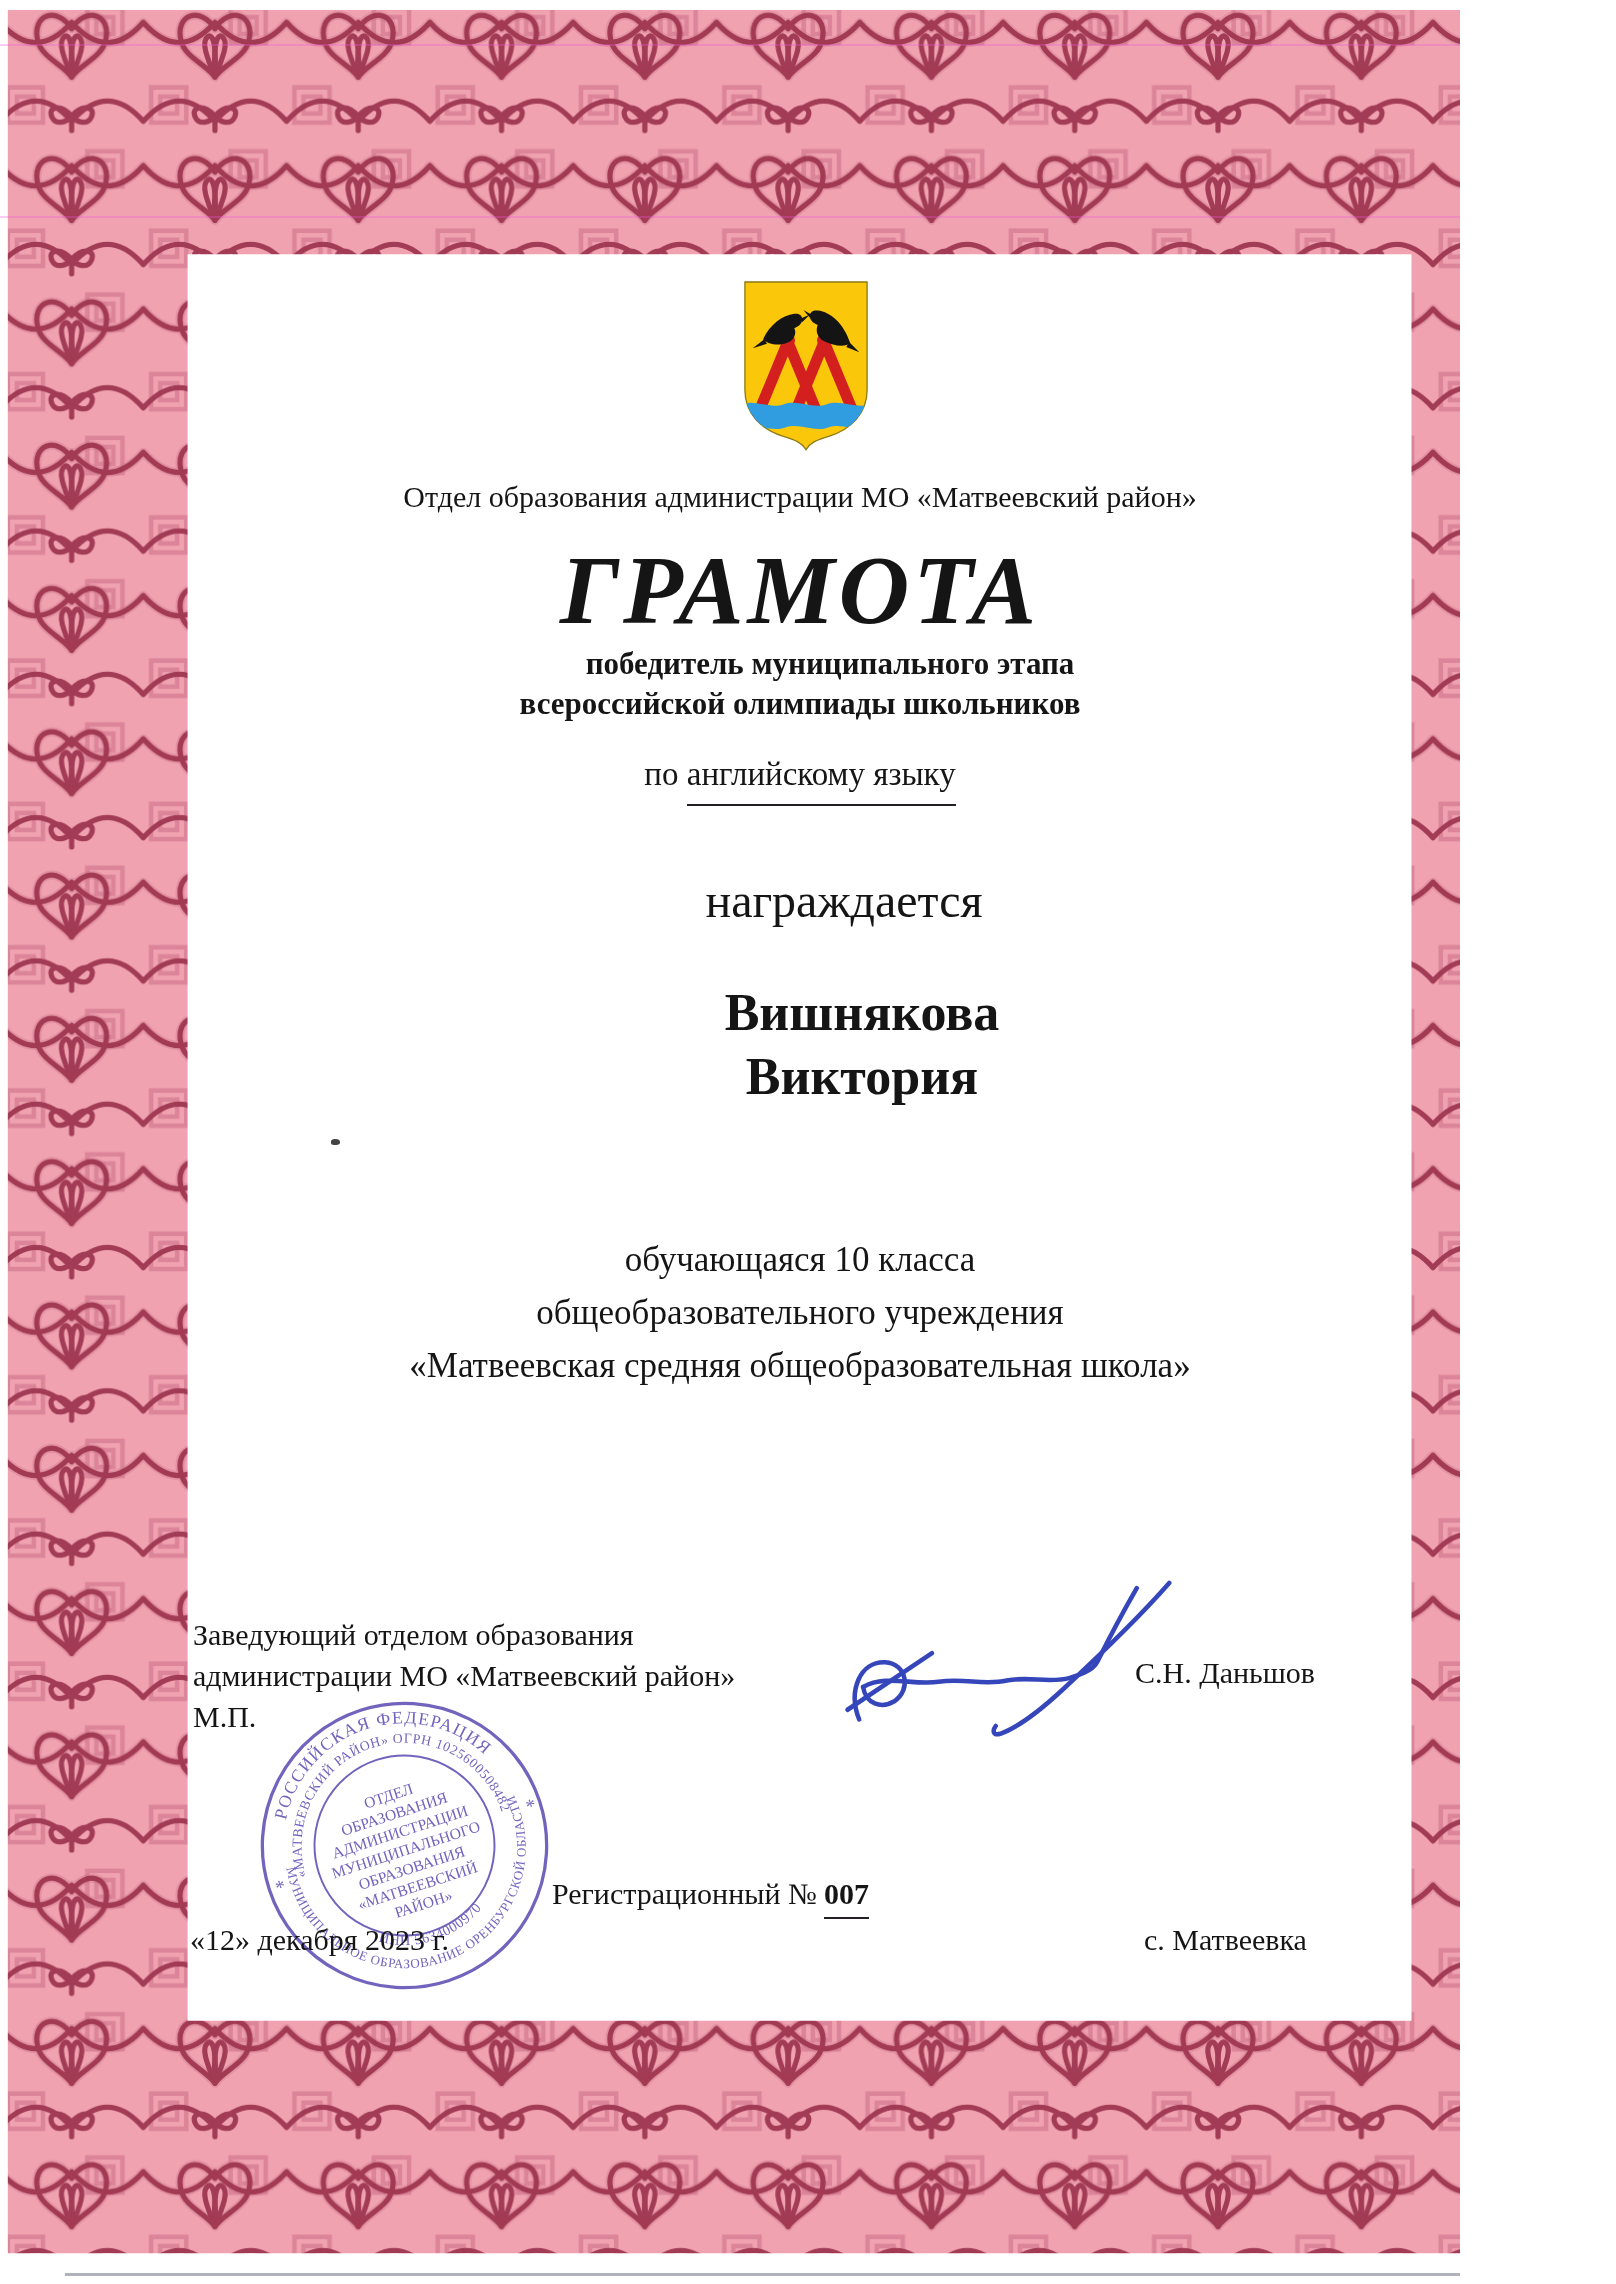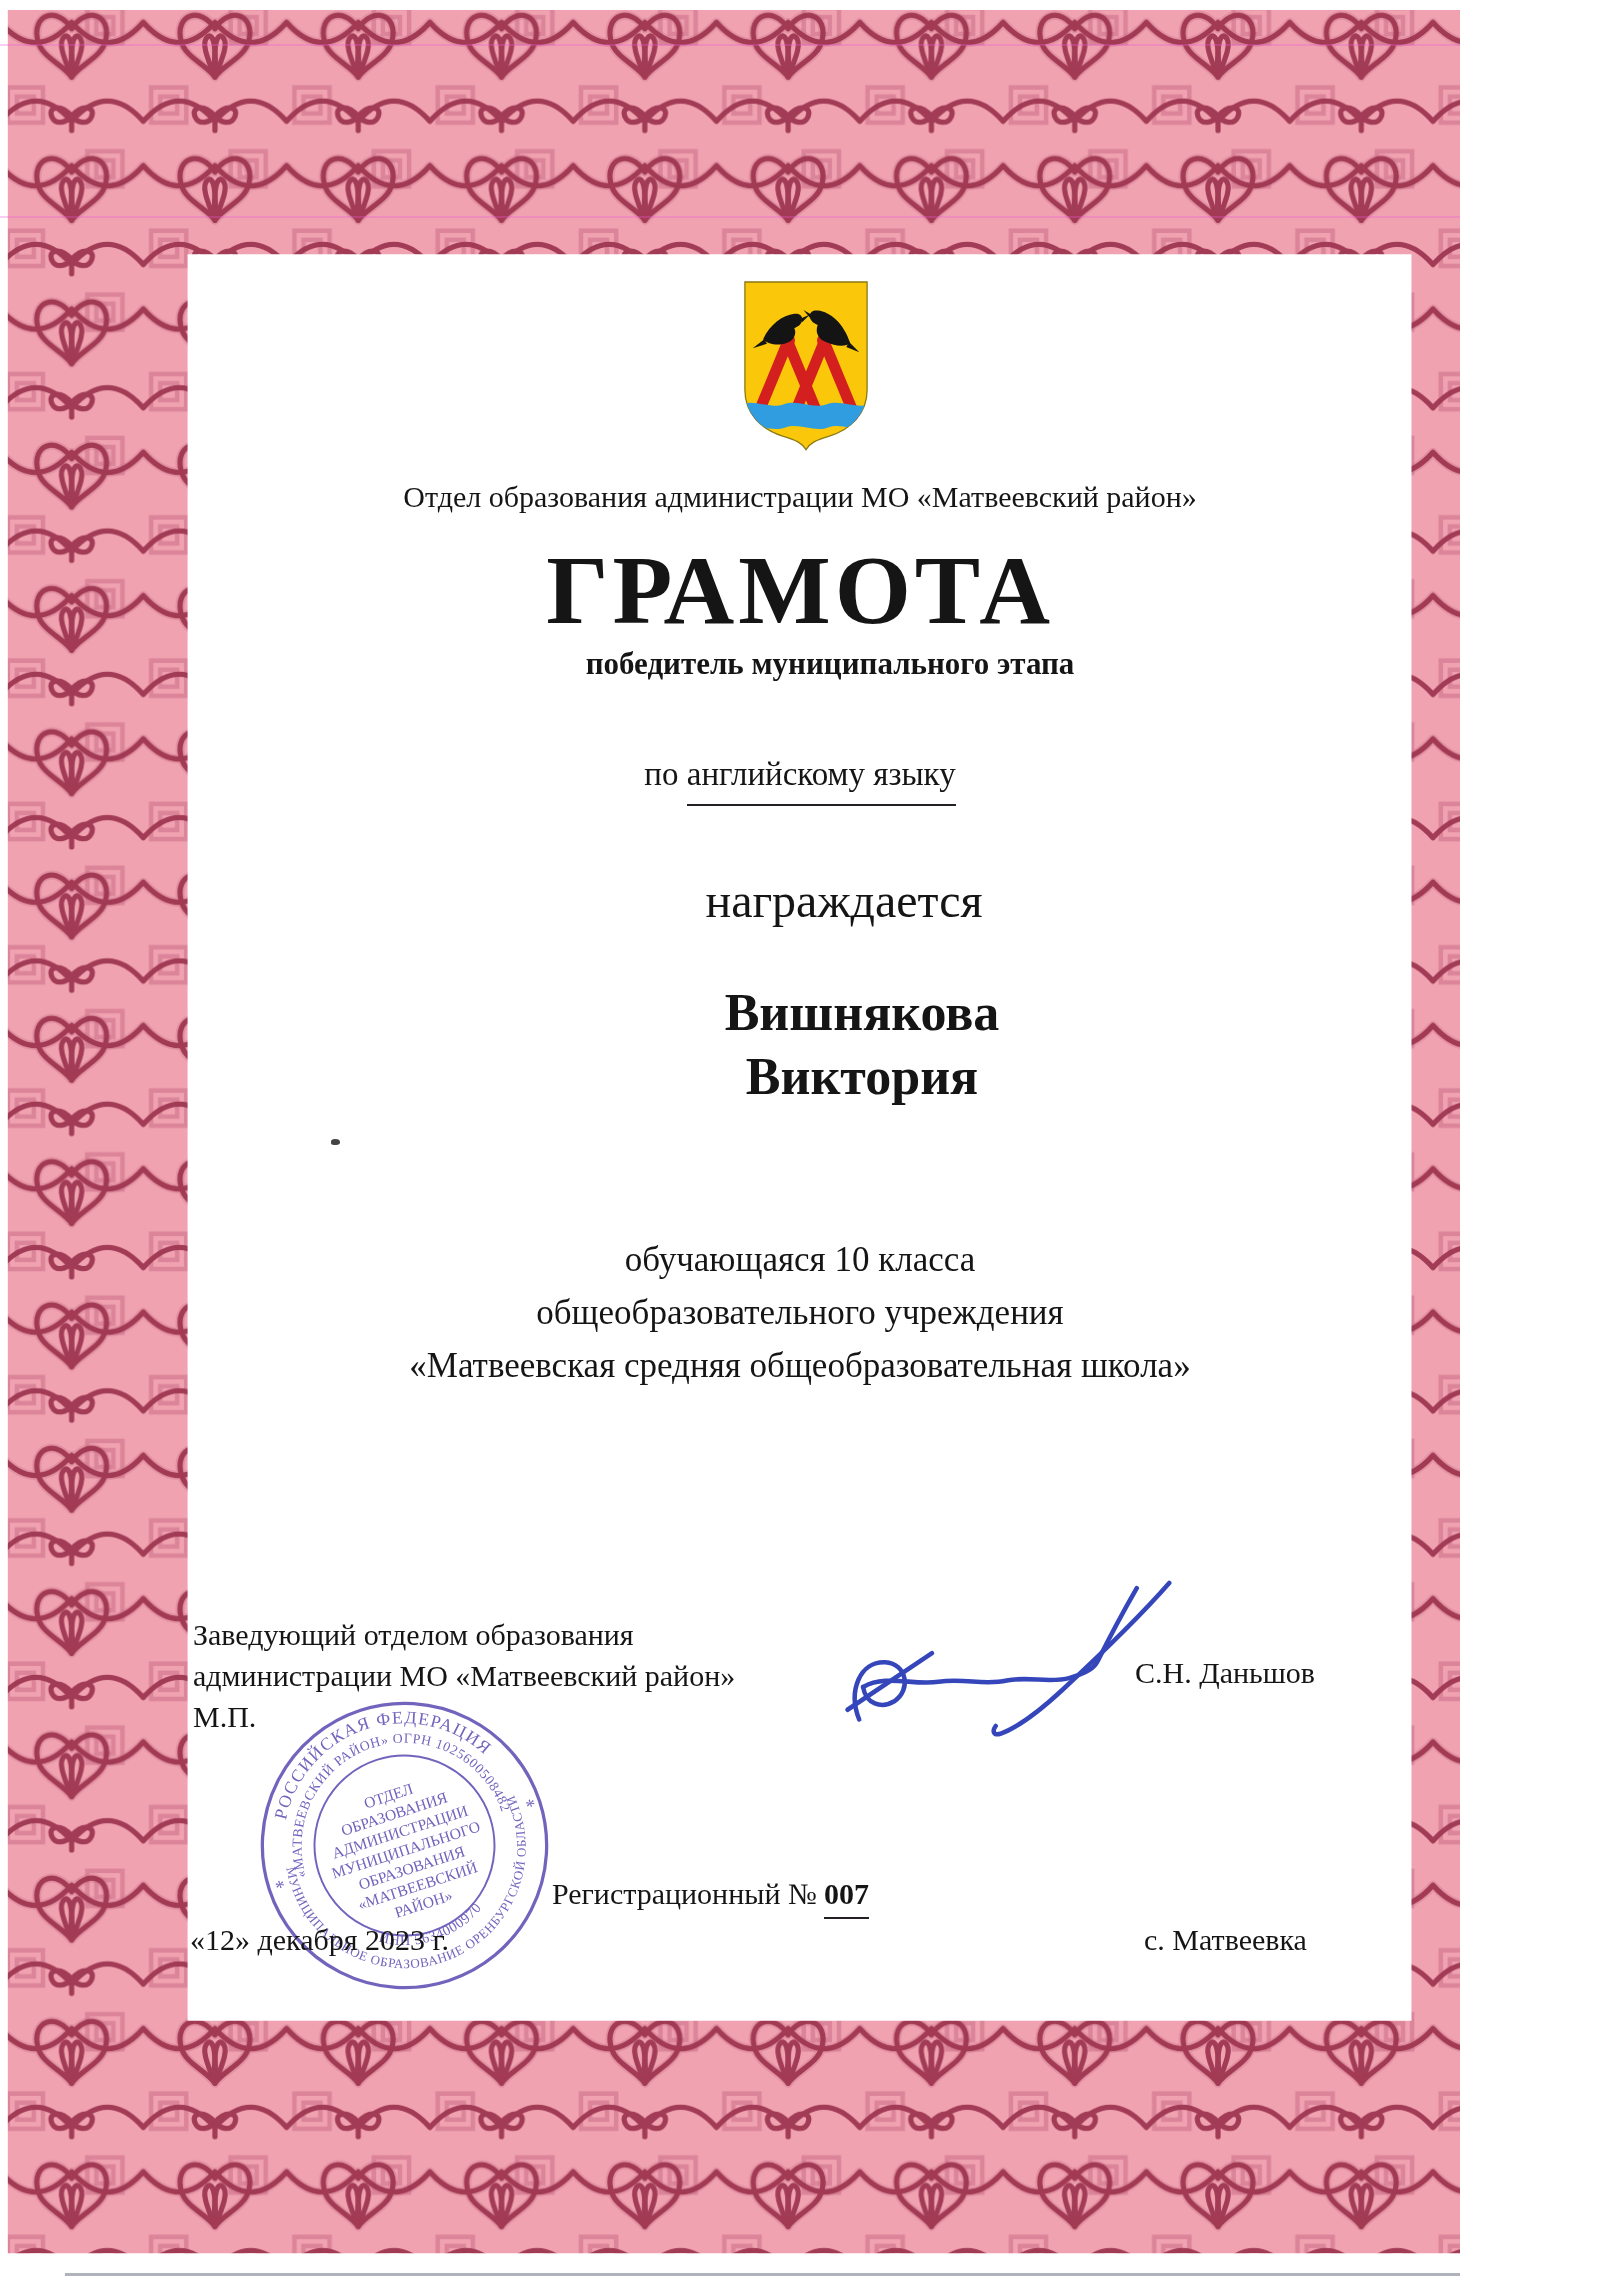--- a/index.html
+++ b/index.html
@@ -12,21 +12,21 @@
     overflow:hidden;
   }
   .abs{position:absolute;}
   svg{display:block;}
   .centered{
     position:absolute;
     left:188px;width:1224px;
     text-align:center;
   }
   .org-line{top:479px;font-size:30px;line-height:35px;}
-  .title{top:538px;font-size:98px;line-height:104px;font-weight:bold;letter-spacing:3.9px;}
+  .title{top:538px;font-size:98px;line-height:104px;font-weight:bold;letter-spacing:3.9px;font-style:italic;}
   .sub1{top:644px;font-size:31px;line-height:39px;font-weight:bold;margin-left:30px;}
   .sub2{top:684px;font-size:31px;line-height:39px;font-weight:bold;}
   .subject-line{top:754px;font-size:33px;line-height:40px;}
   .subject-underlined{border-bottom:2.6px solid #241f24;padding-bottom:12px;}
   .caption{top:797px;font-size:26px;line-height:31px;}
   .verb{top:872px;font-size:48px;line-height:57px;padding-left:44px;}
   .names{top:981px;left:250px;width:1224px;font-size:52px;line-height:64px;font-weight:bold;text-align:center;position:absolute;}
   .school{top:1233px;font-size:35px;line-height:53px;}
   .official{left:193px;top:1614px;font-size:30px;line-height:41px;text-align:left;}
   .signer{left:1135px;top:1655px;font-size:30px;line-height:36px;}
@@ -105,20 +105,21 @@
         <path d="M166,96 L182,112 L162,104 Z"></path>
       </g>
     </g>
   </svg>
 
   <div class="centered org-line">Отдел образования администрации МО «Матвеевский район»</div>
 
   <div class="centered title">ГРАМОТА</div>
 
   <div class="centered sub1">победитель муниципального этапа</div>
+  <div class="centered sub2">всероссийской олимпиады школьников</div>
 
   <div class="centered subject-line"><span>по </span><span class="subject-underlined">английскому языку</span></div>
 
   <div class="centered verb">награждается</div>
 
   <div class="names">
     <div>Вишнякова</div>
     <div>Виктория</div>
   </div>
 

